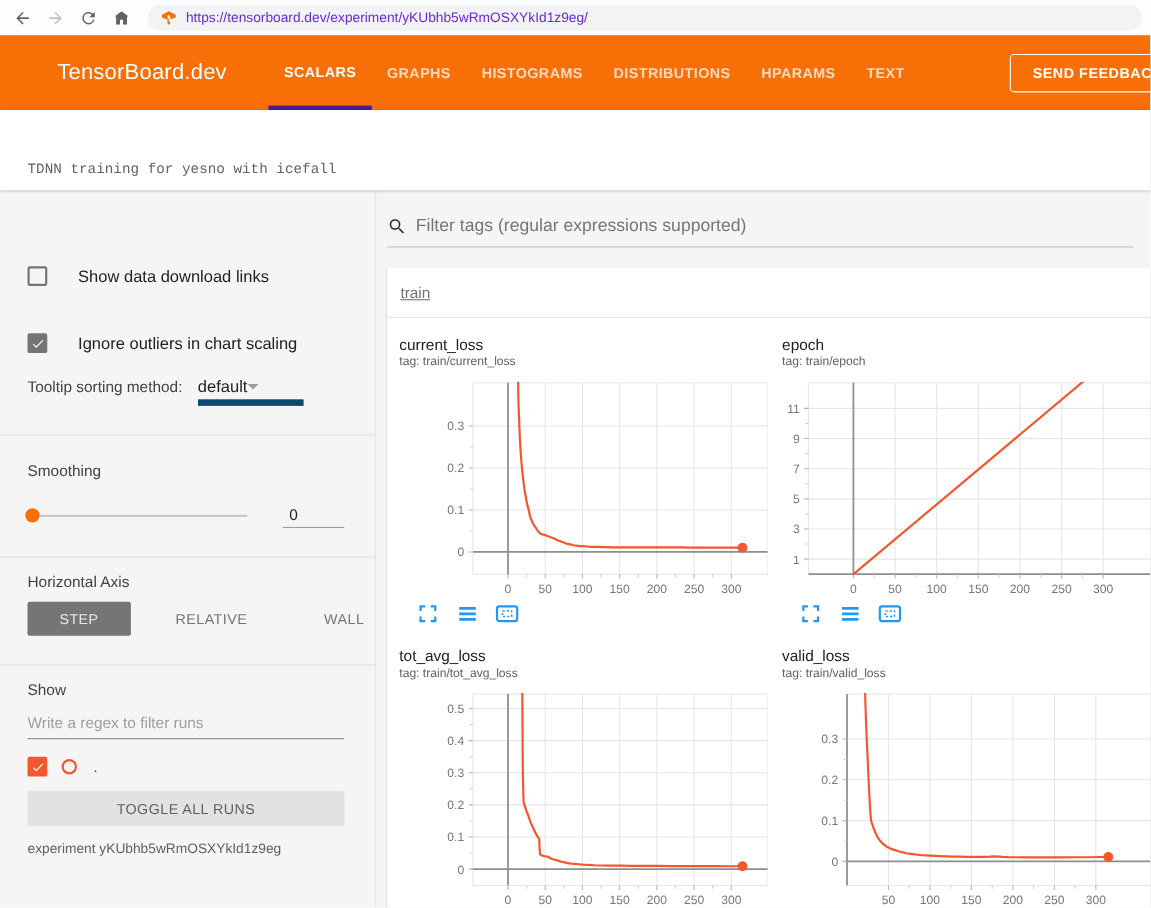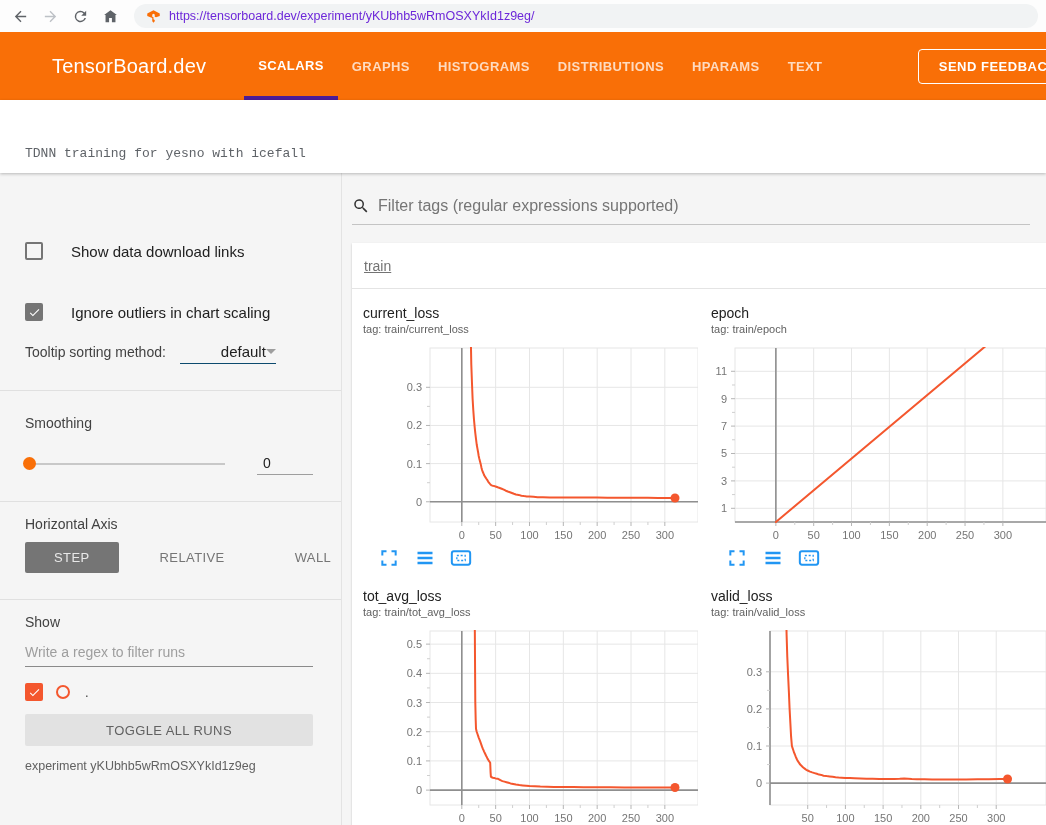--- a/index.html
+++ b/index.html
@@ -28,21 +28,21 @@
   .content { display:flex; height:652px; background:#f5f5f5; }
   .sidebar { width:342px; background:#f5f5f5; border-right:1px solid #e3e3e3; padding:26px 28px 0 25px; flex:none; }
   .srow { display:flex; align-items:flex-end; gap:28px; margin-bottom:11px; cursor:pointer;margin-top:43px; }
   .cb { width:18px; height:18px; border-radius:2px; flex:none; }
   .cb.unchecked { border:2px solid #757575; background:transparent; }
   .cb.checked-gray { background:#757575; display:flex; align-items:center; justify-content:center; }
   .cb.checked-orange { background:#f4572e; display:flex; align-items:center; justify-content:center; }
   .cb-label { font-size:15px; color:#212121; }
   .tooltip-row { display:flex; align-items:baseline; gap:14px; margin-top:22px; }
   .tooltip-label { font-size:14px; color:#424242; }
-  .select-box { width:96px; border-bottom:1px solid #0c4a6e; display:flex; align-items:center; justify-content:flex-end; padding-bottom:3px; cursor:pointer; }
+  .select-box { width:96px; border-bottom:6px solid #0c4a6e; display:flex; align-items:center; justify-content:flex-start; padding-bottom:3px; cursor:pointer; }
   .select-value { font-size:15px; color:#212121; }
   .caret { width:0; height:0; border-left:5px solid transparent; border-right:5px solid transparent; border-top:5px solid #9e9e9e; }
   .divider { height:1px; background:#e0e0e0; margin:26px -28px 0 -25px; }
   .side-label { font-size:14px; color:#424242; }
   .smoothing-label { margin-top:24px; }
   .slider-row { display:flex; align-items:center; margin-top:22px; }
   .slider-track { position:relative; width:200px; height:2px; background:#c8c8c8; }
   .slider-thumb { position:absolute; left:-2px; top:-6px; width:13px; height:13px; border-radius:50%; background:#f96f07; cursor:pointer; }
   .slider-value { margin-left:auto; width:56px; border:none; border-bottom:1px solid #9e9e9e; background:transparent; font-size:14px; color:#212121; text-align:left; padding:2px 0 3px 6px; font-family:inherit; }
   .haxis-label { margin-top:14px; }

